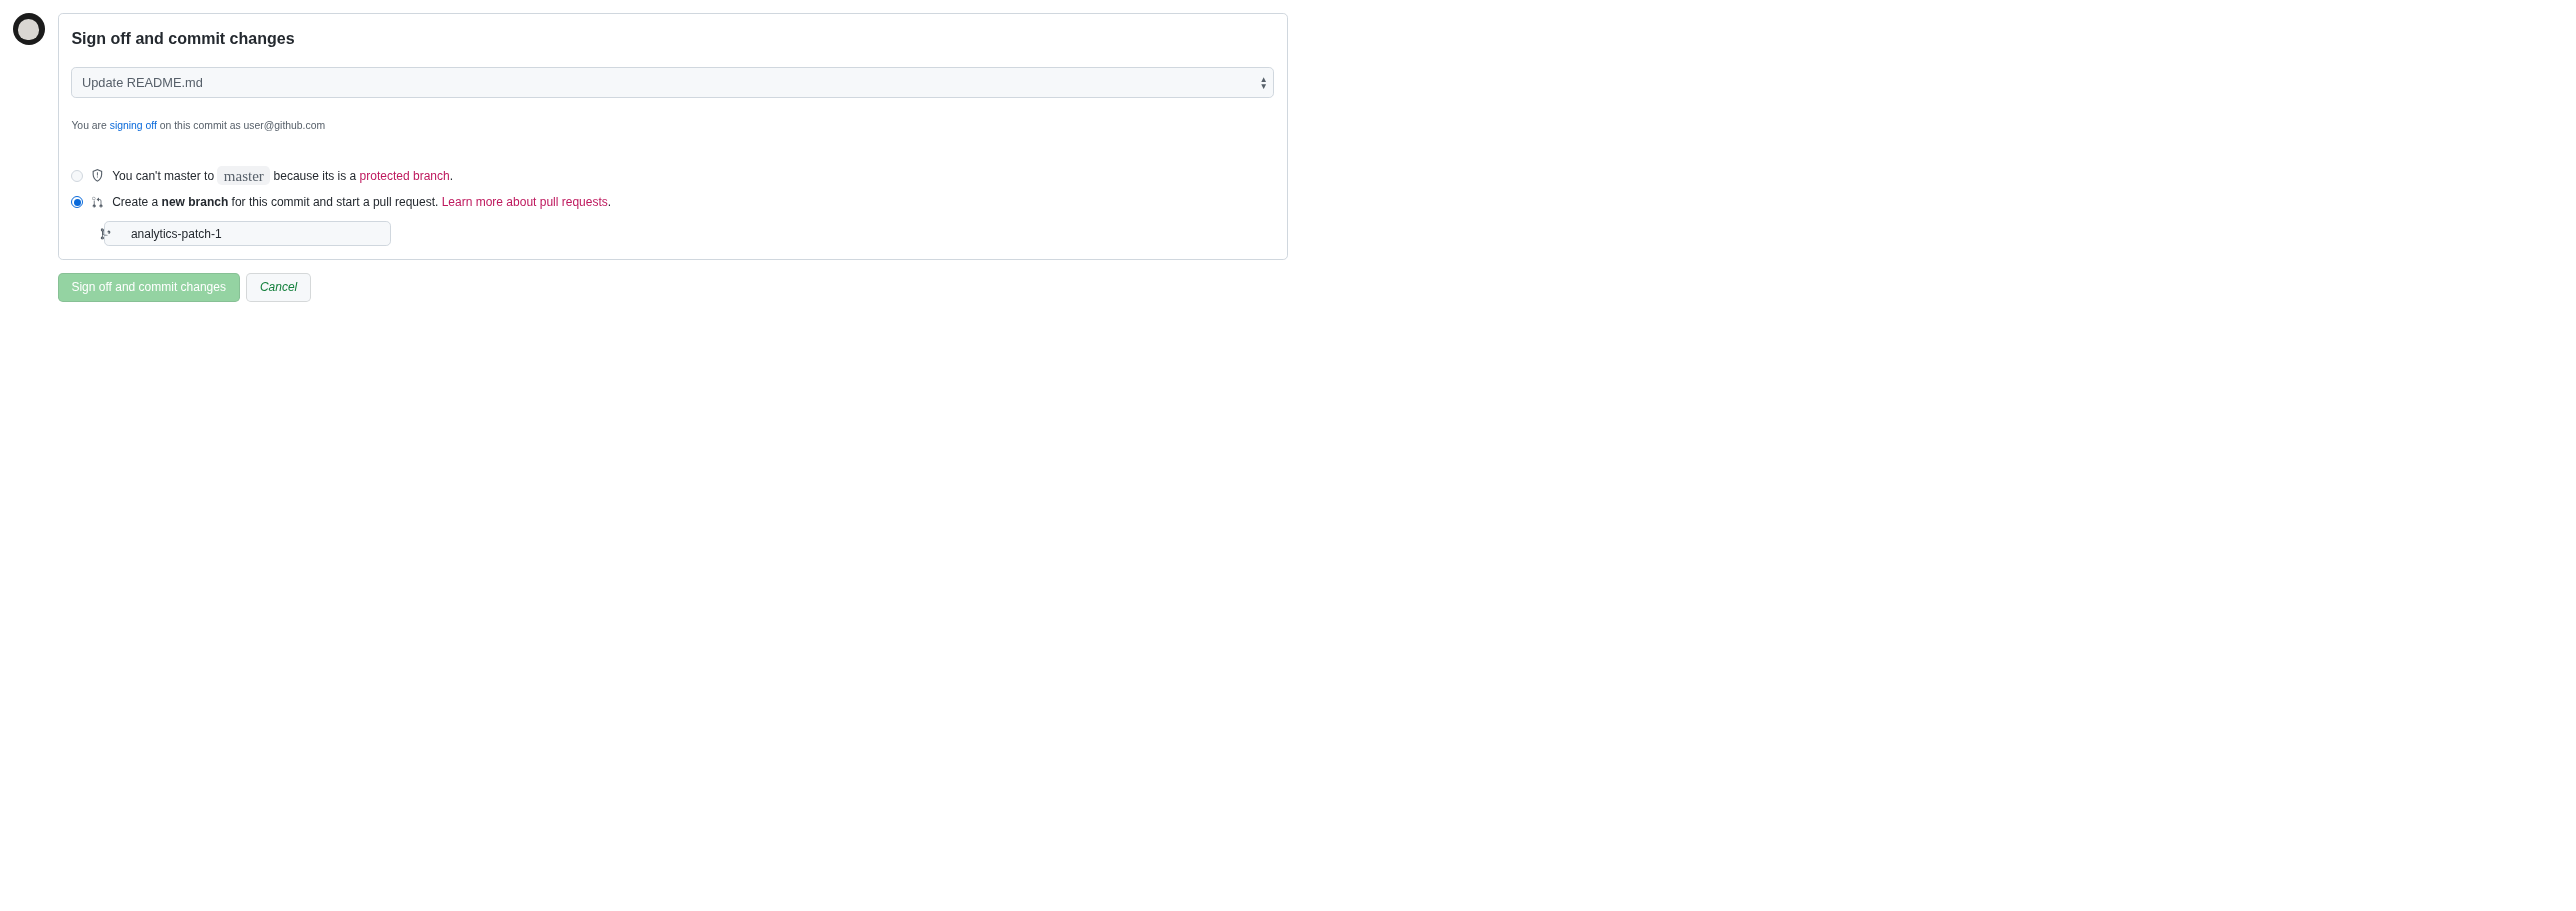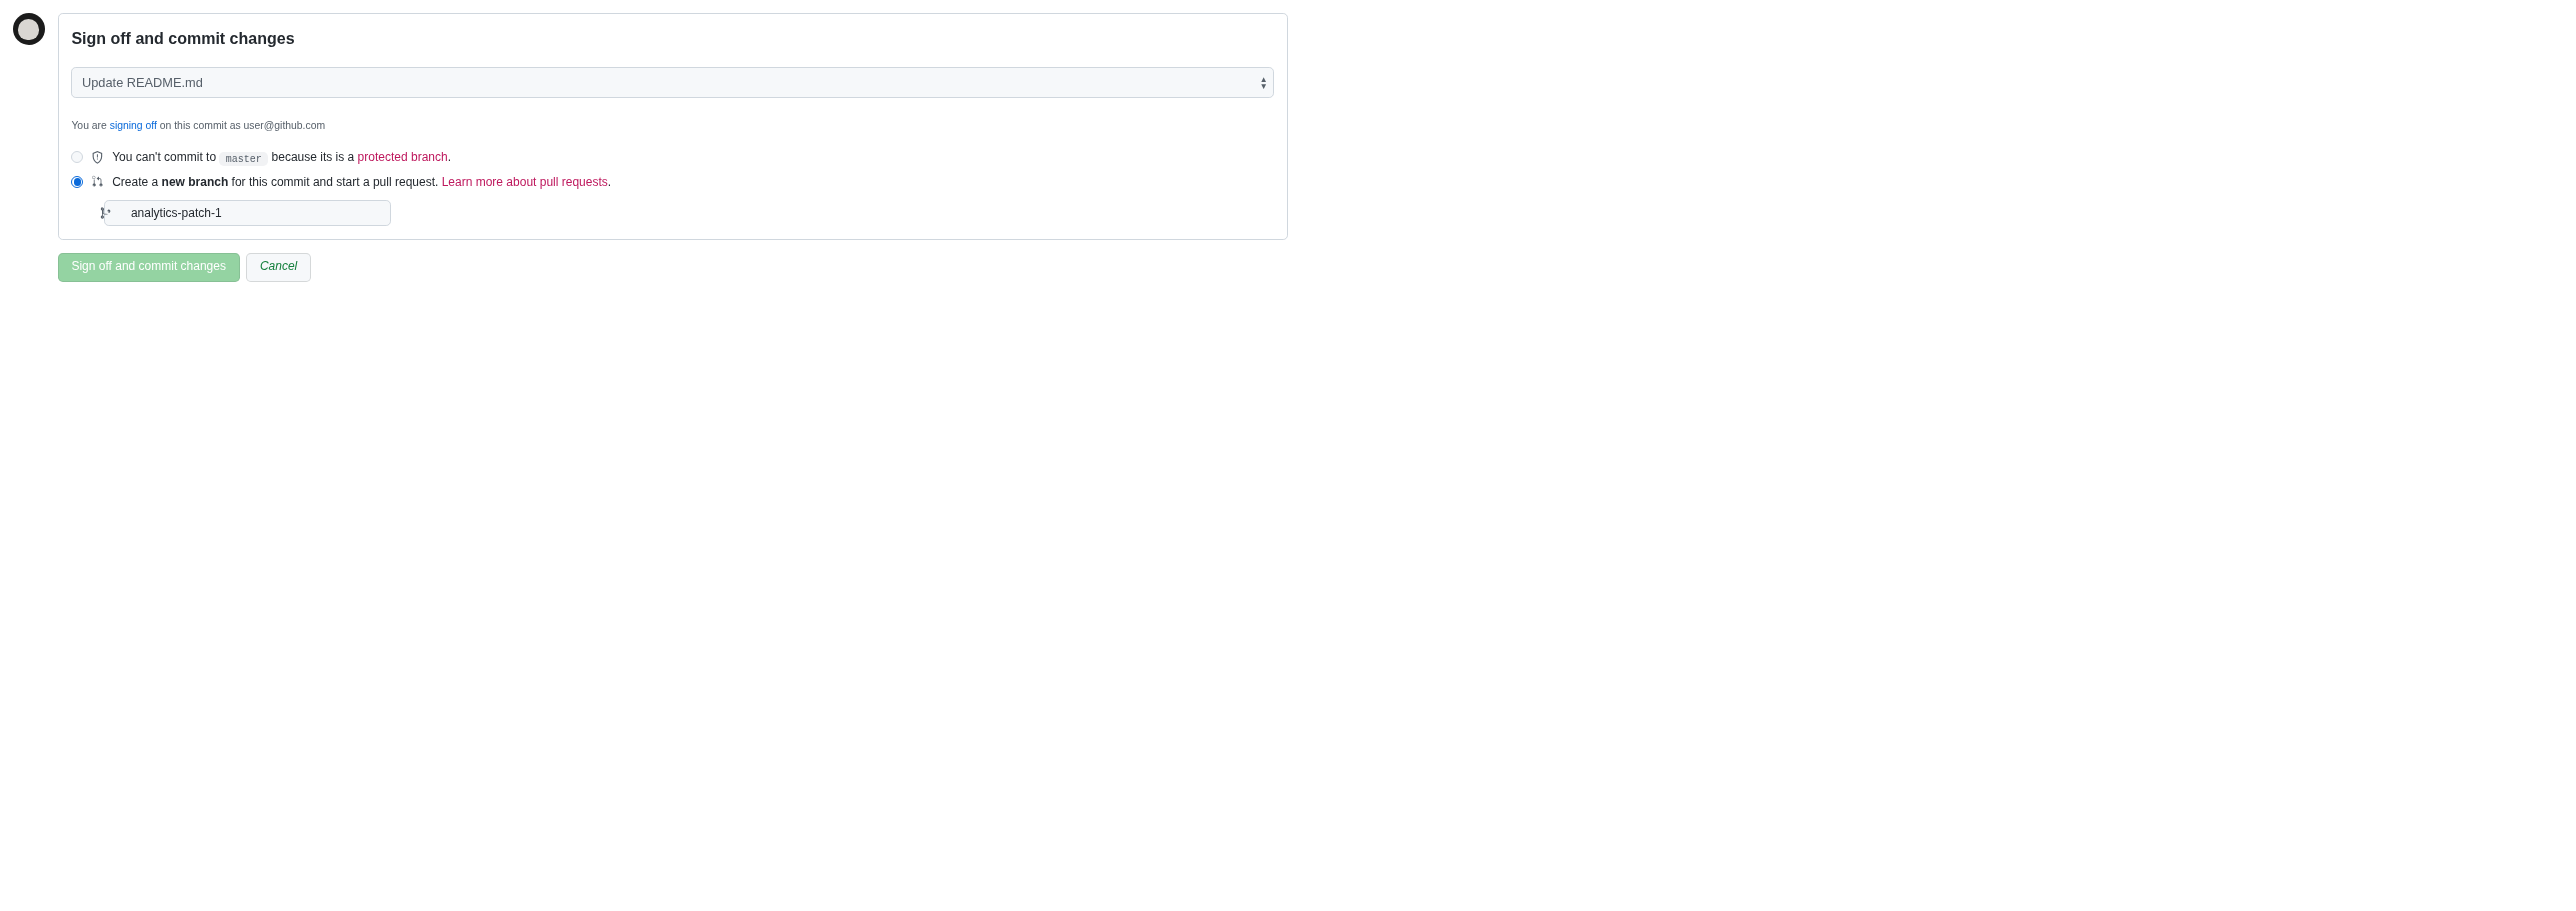--- a/index.html
+++ b/index.html
@@ -101,21 +101,21 @@
       font-family: inherit;
       outline: none;
     }
     .commit-description::placeholder {
       color: #6e7781;
     }
     .signoff-note {
       font-size: 10.4px;
       color: #57606a;
       margin-top: 8px;
-      margin-bottom: 12px;
+      margin-bottom: 28px;
     }
     .signoff-note a {
       color: #0969da;
       text-decoration: none;
     }
     .radio-row {
       display: flex;
       align-items: center;
       gap: 8px;
       padding: 3.2px 0;
@@ -151,22 +151,22 @@
       height: 12.8px;
       flex-shrink: 0;
       color: #57606a;
       fill: currentColor;
     }
     .radio-label {
       font-size: 12px;
       color: #24292f;
     }
     .radio-label .branch-chip {
-      font-family: Liberation Mono, monospace;
-      font-size: 10px;
+      font-family: Liberation Serif, serif;
+      font-size: 15px;
       background: #f1f2f4;
       border-radius: 4.8px;
       padding: 1.6px 6.4px;
       color: #57606a;
     }
     .radio-label strong {
       font-weight: 600;
     }
     .link {
       color: #be185d;
@@ -243,21 +243,21 @@
         <span>You are </span><a href="#" class="link">signing off</a><span> on this commit as </span><span>user@github.com</span>
       </p>
 
       <div class="radio-row">
         <span class="radio disabled"></span>
         <svg class="icon" viewBox="0 0 16 16">
           <path d="M8 0l6 2.5V7c0 4-2.5 7.5-6 9-3.5-1.5-6-5-6-9V2.5L8 0zm0 1.6L3.4 3.5V7c0 3.2 1.9 6.1 4.6 7.4C10.7 13.1 12.6 10.2 12.6 7V3.5L8 1.6z"></path>
           <path d="M7.4 4h1.2v4H7.4zM7.4 9.5h1.2v1.2H7.4z"></path>
         </svg>
         <span class="radio-label">
-          <span>You can't commit to </span><span class="branch-chip">master</span><span> because its is a </span><a href="#" class="link">protected branch</a><span>.</span>
+          <span>You can't master to </span><span class="branch-chip">master</span><span> because its is a </span><a href="#" class="link">protected branch</a><span>.</span>
         </span>
       </div>
 
       <div class="radio-row">
         <span class="radio checked"></span>
         <svg class="icon" viewBox="0 0 16 16">
           <path d="M3.5 1a2 2 0 100 4 2 2 0 000-4zM2 3a1.5 1.5 0 113 0 1.5 1.5 0 01-3 0zm1.5 2.5v5a2 2 0 101 0v-5h-1zM3 13a.5.5 0 111 0 .5.5 0 01-1 0zM11 4h-1V2l-3 2.5L10 7V5h1a1 1 0 011 1v4.5a2 2 0 101 0V6a2 2 0 00-2-2zm1 9a.5.5 0 111 0 .5.5 0 01-1 0z"></path>
         </svg>
         <span class="radio-label">
           <span>Create a </span><strong>new branch</strong><span> for this commit and start a pull request. </span><a href="#" class="link">Learn more about pull requests</a><span>.</span>

